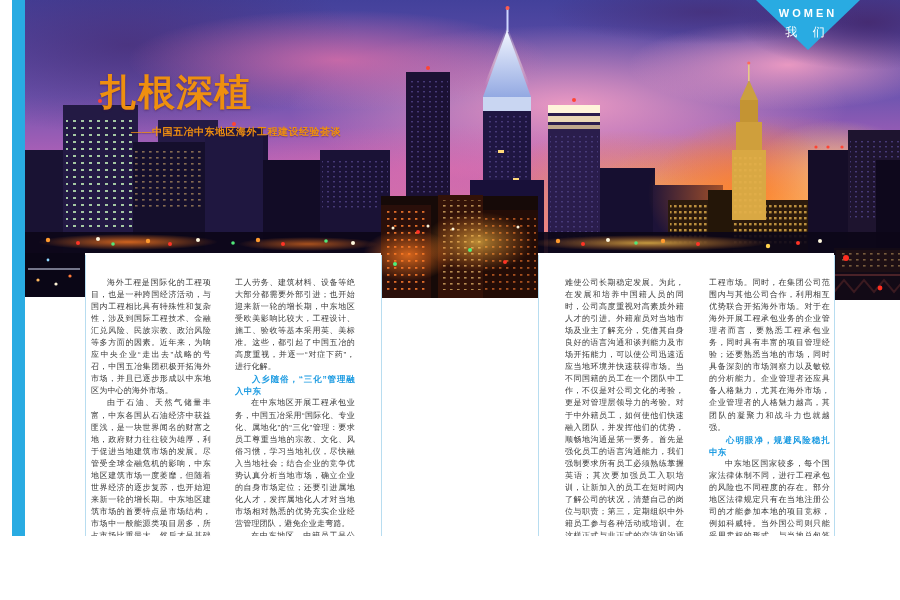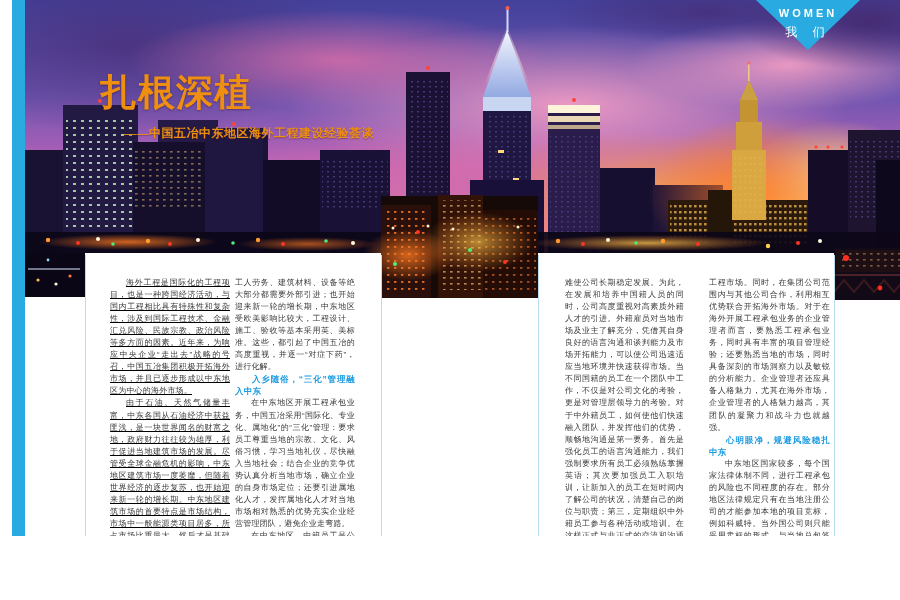--- a/index.html
+++ b/index.html
@@ -13,23 +13,23 @@
             border-top:50px solid var(--accent-blue,#29abe2);}
   .corner-en{position:absolute;left:748px;top:7px;width:104px;text-align:center;z-index:4;
             color:#fff;font-size:11px;letter-spacing:3px;font-weight:bold;}
   .corner-zh{position:absolute;left:748px;top:24px;width:104px;text-align:center;z-index:4;
             color:#fff;font-size:12px;letter-spacing:6px;}
   .title-wrap{position:absolute;left:92px;top:68px;z-index:4;display:flex;align-items:baseline;
             color:var(--title-orange,#ee8f0f);font-family:"Liberation Serif","DejaVu Serif",serif;
             font-weight:bold;text-shadow:0 1px 2px rgba(60,20,60,.45);white-space:nowrap;}
   .title-part1{font-size:28px;letter-spacing:1px;}
   .title-part2{font-size:37px;letter-spacing:1px;}
-  .subtitle{position:absolute;left:116px;top:125px;z-index:4;white-space:nowrap;
+  .subtitle{position:absolute;left:123px;top:125px;z-index:4;white-space:nowrap;
             color:var(--title-orange,#ee8f0f);font-family:"Liberation Serif","DejaVu Serif",serif;
-            font-weight:bold;font-size:12px;letter-spacing:.5px;text-shadow:0 1px 1px rgba(60,20,60,.4);}
+            font-weight:bold;font-size:10px;letter-spacing:.5px;text-shadow:0 1px 1px rgba(60,20,60,.4);}
   .vrule{position:absolute;top:255px;height:342px;width:1px;background:var(--rule-blue,#b8ddf0);z-index:2;}
   .col{position:absolute;top:277px;height:280px;z-index:3;overflow:hidden;}
   .body-p{margin:0;font-size:8px;line-height:12.05px;letter-spacing:.2px;color:#3a3a3a;
           text-align:justify;text-indent:2em;}
   .body-p.noindent{text-indent:0;}
   .subhead{margin:0;font-size:8.5px;line-height:12.05px;letter-spacing:.2px;font-weight:bold;
           color:var(--heading-blue,#1e9ce2);text-align:justify;text-indent:2em;}
   .pagenum{position:absolute;z-index:3;font-size:9px;color:#555;width:26px;text-align:center;}
   .pagenum-left{left:42px;top:544px;}
   .pagenum-right{left:834px;top:546px;}
@@ -242,21 +242,21 @@
   <div class="title-wrap">
       <span class="title-part2">扎根深植</span>
   </div>
   <div class="subtitle">——中国五冶中东地区海外工程建设经验荟谈</div>
 
   <div class="vrule" style="left:77px;"></div>
   <div class="vrule" style="left:373px;"></div>
   <div class="vrule" style="left:530px;"></div>
   <div class="vrule" style="left:826px;"></div>
 
-  <div class="col" style="left:102px;width:120px;text-decoration:underline;">
+  <div class="col" style="left:83px;width:120px;">
       <p class="body-p">海外工程是国际化的工程项目，也是一种跨国经济活动，与国内工程相比具有特殊性和复杂性，涉及到国际工程技术、金融汇兑风险、民族宗教、政治风险等多方面的因素。近年来，为响应中央企业“走出去”战略的号召，中国五冶集团积极开拓海外市场，并且已逐步形成以中东地区为中心的海外市场。</p>
       <p class="body-p">由于石油、天然气储量丰富，中东各国从石油经济中获益匪浅，是一块世界闻名的财富之地，政府财力往往较为雄厚，利于促进当地建筑市场的发展。尽管受全球金融危机的影响，中东地区建筑市场一度萎靡，但随着世界经济的逐步复苏，也开始迎来新一轮的增长期。中东地区建筑市场的首要特点是市场结构，市场中一般能源类项目居多，所占市场比重最大，然后才是基础设施项目、房建项目；其次是建筑资源比较匮乏，由于中东地区大部分区域炎热少雨，很多地方都形成了沙漠，自然环境恶劣，因而导致各种建筑资源比较缺乏，如</p>
     </div>
   <div class="col" style="left:227px;width:120px;">
       <p class="body-p noindent">工人劳务、建筑材料、设备等绝大部分都需要外部引进；也开始迎来新一轮的增长期，中东地区受欧美影响比较大，工程设计、施工、验收等基本采用英、美标准。这些，都引起了中国五冶的高度重视，并逐一“对症下药”，进行化解。</p>
       <p class="subhead">入乡随俗，“三化”管理融入中东</p>
       <p class="body-p">在中东地区开展工程承包业务，中国五冶采用“国际化、专业化、属地化”的“三化”管理：要求员工尊重当地的宗教、文化、风俗习惯，学习当地礼仪，尽快融入当地社会；结合企业的竞争优势认真分析当地市场，确立企业的自身市场定位；还要引进属地化人才，发挥属地化人才对当地市场相对熟悉的优势充实企业经营管理团队，避免企业走弯路。</p>
       <p class="body-p">在中东地区，中籍员工是公司发展和稳定的基础，中籍员工的归属感和责任心很强，吃苦耐劳，可塑性和发展潜力大，但由于语言、风俗、体制及环境因素，仅依靠中国籍雇员很</p>
     </div>
   <div class="col" style="left:557px;width:119px;">

